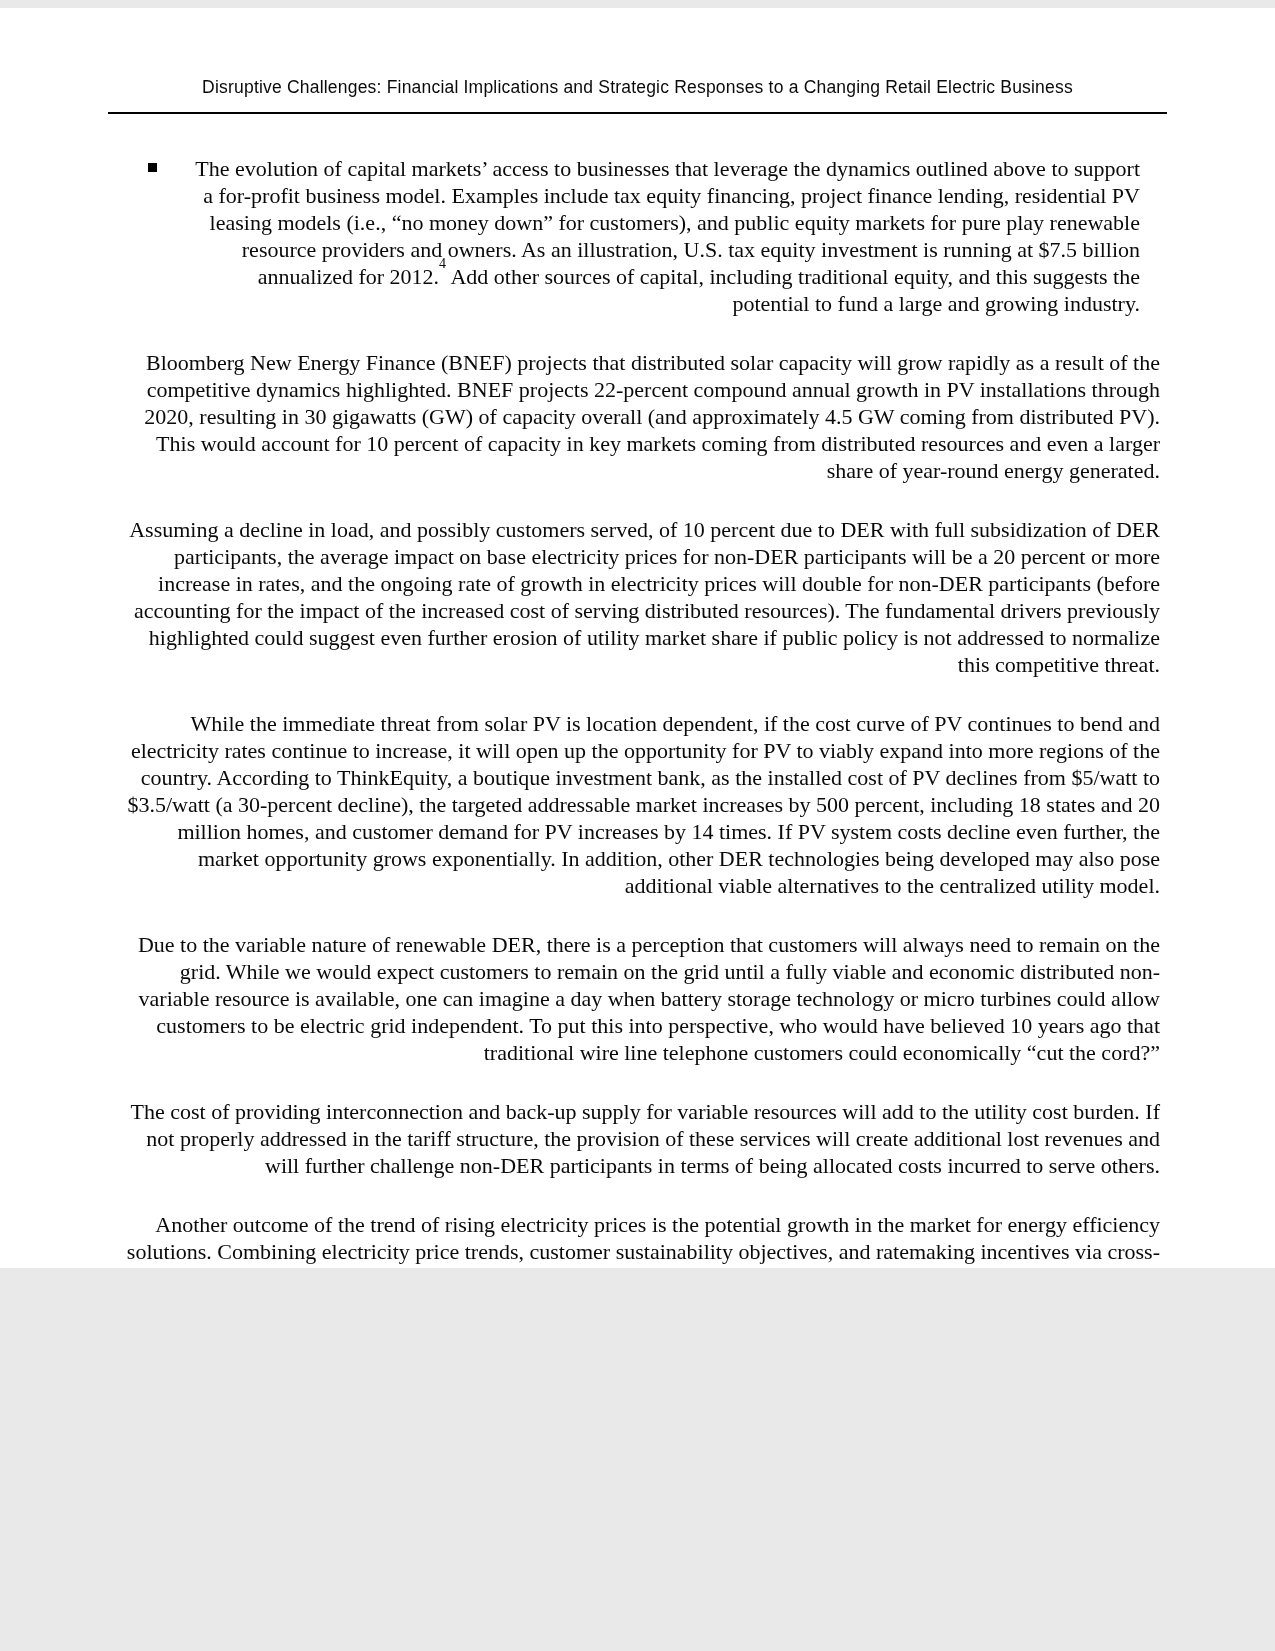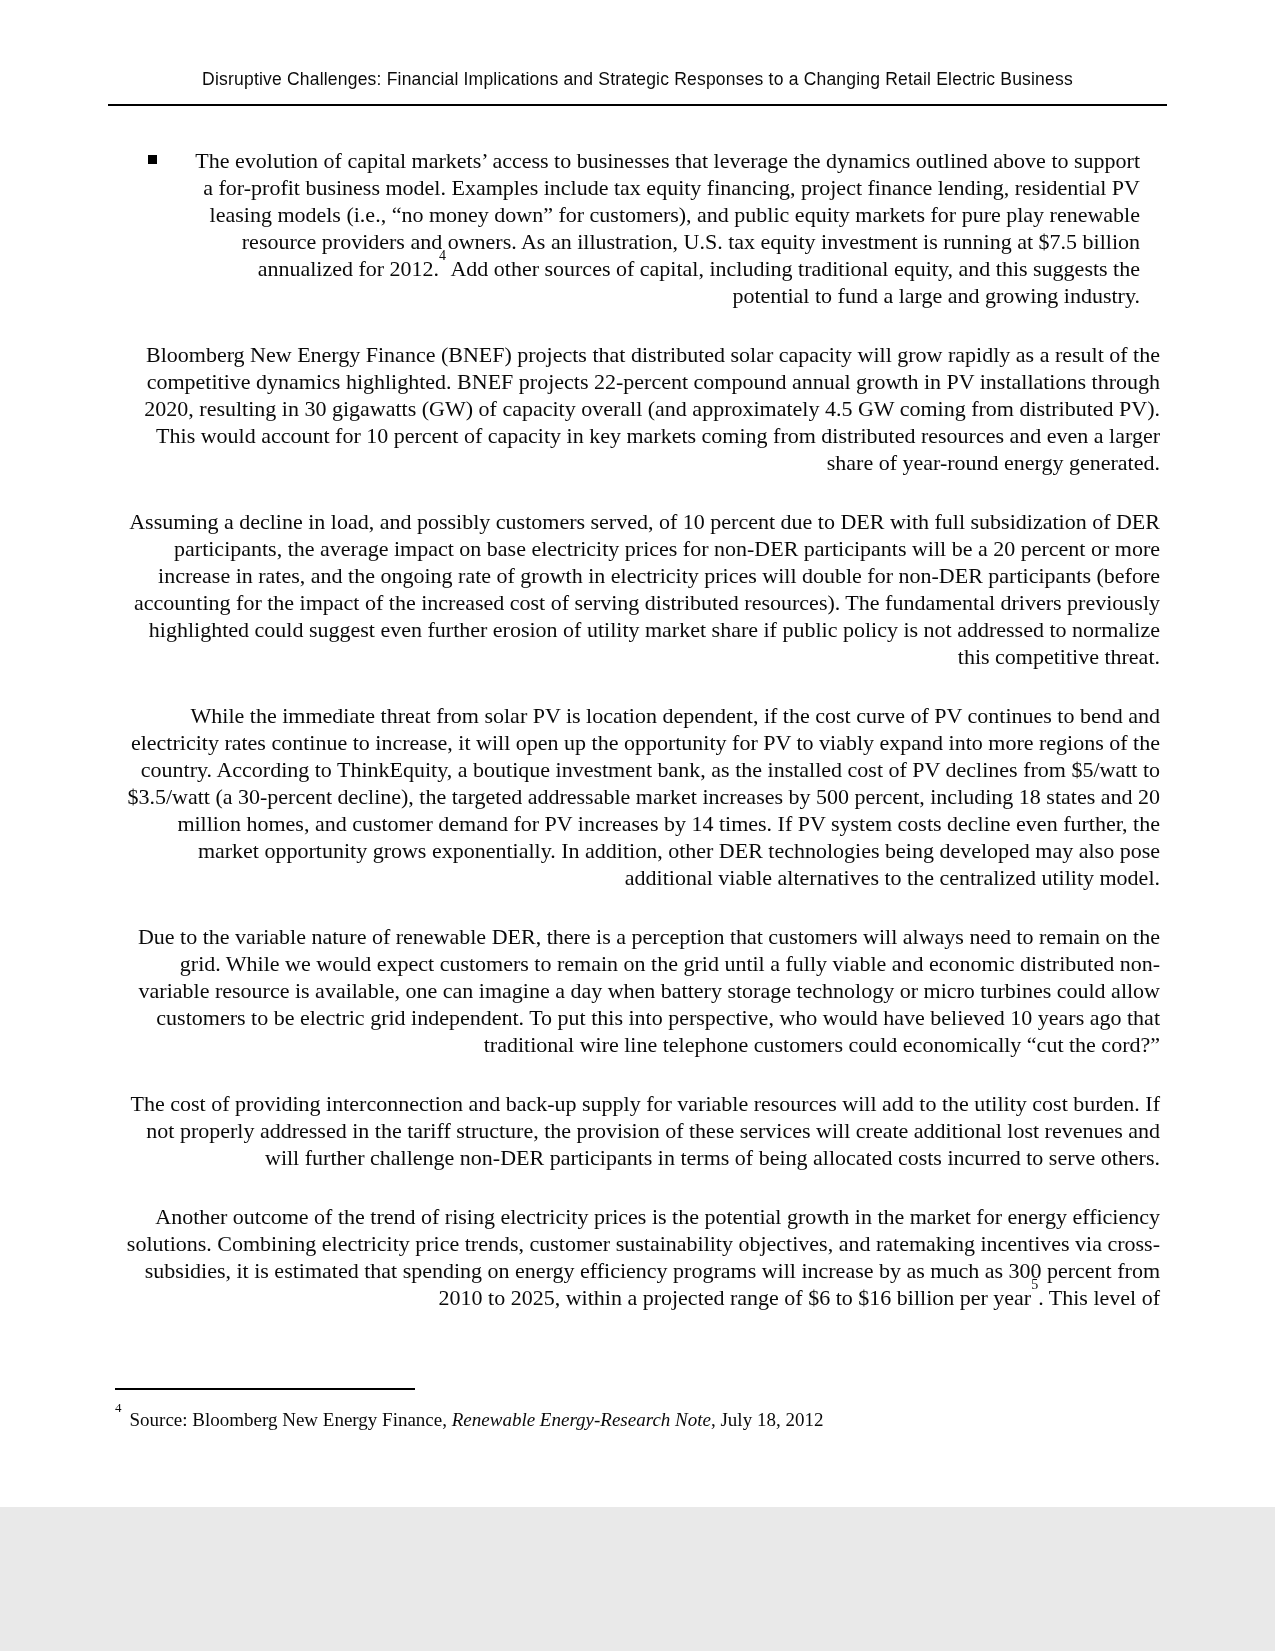--- a/index.html
+++ b/index.html
@@ -1,19 +1,19 @@
 <!DOCTYPE html>
 <html><head>
 <meta charset="utf-8">
 <style>
   html,body{margin:0;padding:0;background:#e9e9e9;}
   .page{
     position:relative;
-    width:1275px;height:1507px;
-    margin:0 auto;
+    width:1275px;height:1260px;
+    margin:8px auto;
     background:#ffffff;
     color:#0a0a0a;
     font-family:"Liberation Serif", serif;
     overflow:hidden;
   }
   
   .header{padding-top:68px;}
   .header-title{
     text-align:center;
     font-family:"Liberation Sans", sans-serif;

